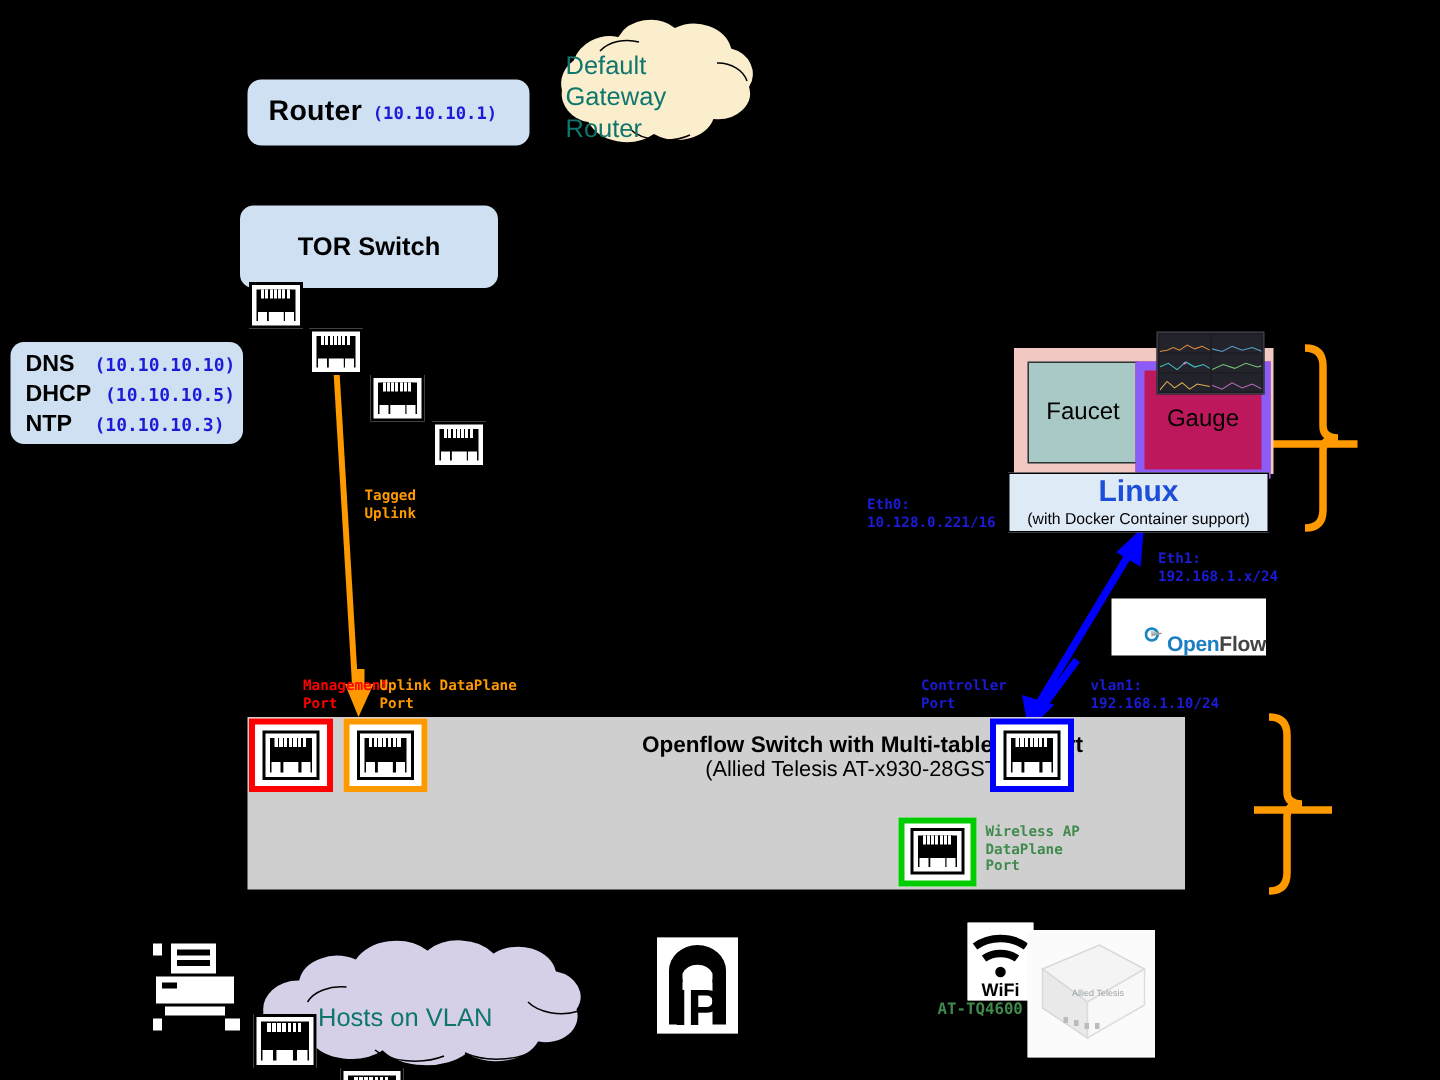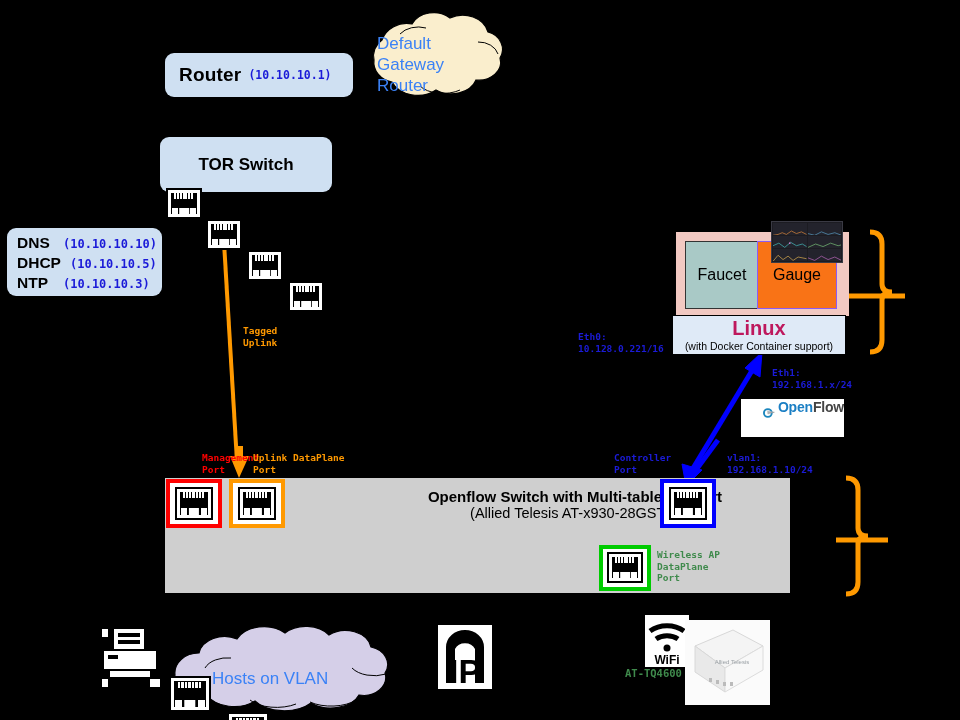--- a/index.html
+++ b/index.html
@@ -48,21 +48,21 @@
   .svc-name { font-size: 15.5px; font-weight: bold; color: #000; }
   .svc-name.w1 { width: 46px; }
   .svc-name.w2 { width: 53px; }
   .svc-ip {
     font-family: "DejaVu Sans Mono", monospace;
     font-size: 12px; font-weight: bold; color: #1b1bd8;
   }
 
   
   .cloud-label {
-    position: absolute; z-index: 3; color: #3b82f6;
+    position: absolute; z-index: 3; color: #0f766e;
     font-size: 17px; line-height: 21px; white-space: pre;
   }
 
   
   .rj {
     position: relative; background: #ffffff;
     border: 2px solid #000; box-sizing: border-box;
   }
   .rj .body {
     position: absolute; left: 3px; top: 3px; right: 3px; bottom: 3px;
@@ -111,46 +111,46 @@
   .mono.blue   { color: #1b1bd8; }
   .mono.green  { color: #3f8a4c; }
 
   
   .fg-outer {
     left: 676px; top: 232px; width: 173px; height: 84px;
     background: #f2c9c2;
   }
   .fg-inner { position: absolute; top: 9px; height: 66px; }
   .fg-faucet { left: 9px; width: 72px; background: #a9c9c6; border: 1px solid #333; }
-  .fg-gauge  { left: 81px; width: 78px; background: #f97316; border: 1px solid #8b5cf6; }
+  .fg-gauge  { left: 81px; width: 78px; background: #be185d; border: 6px solid #8b5cf6; }
   .fg-inner span {
     position: absolute; left: 0; right: 0; top: 50%;
     transform: translateY(-50%); text-align: center;
     font-size: 16px; color: #000;
   }
   .linux-box {
     left: 672px; top: 315px; width: 174px; height: 40px;
     background: #dfeaf7; border: 1px solid #000; box-sizing: border-box;
     text-align: center;
   }
-  .linux-box .t1 { font-size: 20px; font-weight: bold; color: #be185d; margin-top: 1px; }
+  .linux-box .t1 { font-size: 20px; font-weight: bold; color: #1d4ed8; margin-top: 1px; }
   .linux-box .t2 { font-size: 10.5px; color: #000; }
 
   .dash-thumb {
     left: 771px; top: 221px; width: 72px; height: 42px;
     background: #1c1c22; border: 1px solid #3a3a44; box-sizing: border-box;
     display: grid; grid-template-columns: 1fr 1fr; grid-template-rows: 1fr 1fr 1fr;
     gap: 1px; padding: 1px;
   }
   .dash-thumb div { background: #23232c; position: relative; overflow: hidden; }
 
   
   .of-logo {
     left: 741px; top: 399px; width: 103px; height: 38px;
-    background: #ffffff; display: flex; align-items: flex-start; padding-left: 22px;
+    background: #ffffff; display: flex; align-items: flex-end; padding-left: 22px;
     box-sizing: border-box;
   }
   .of-text { font-size: 14px; margin-left: 3px; letter-spacing: -.2px; }
   .of-text .a { color: #1b7fc4; font-weight: bold; }
   .of-text .b { color: #444; font-weight: bold; }
 
   
   .printer-icon { left: 100px; top: 627px; width: 62px; height: 62px; }
   .ip-icon { left: 438px; top: 625px; width: 54px; height: 64px; background:#fff; }
   .wifi-icon { left: 645px; top: 615px; width: 44px; height: 52px; background:#fff; }

